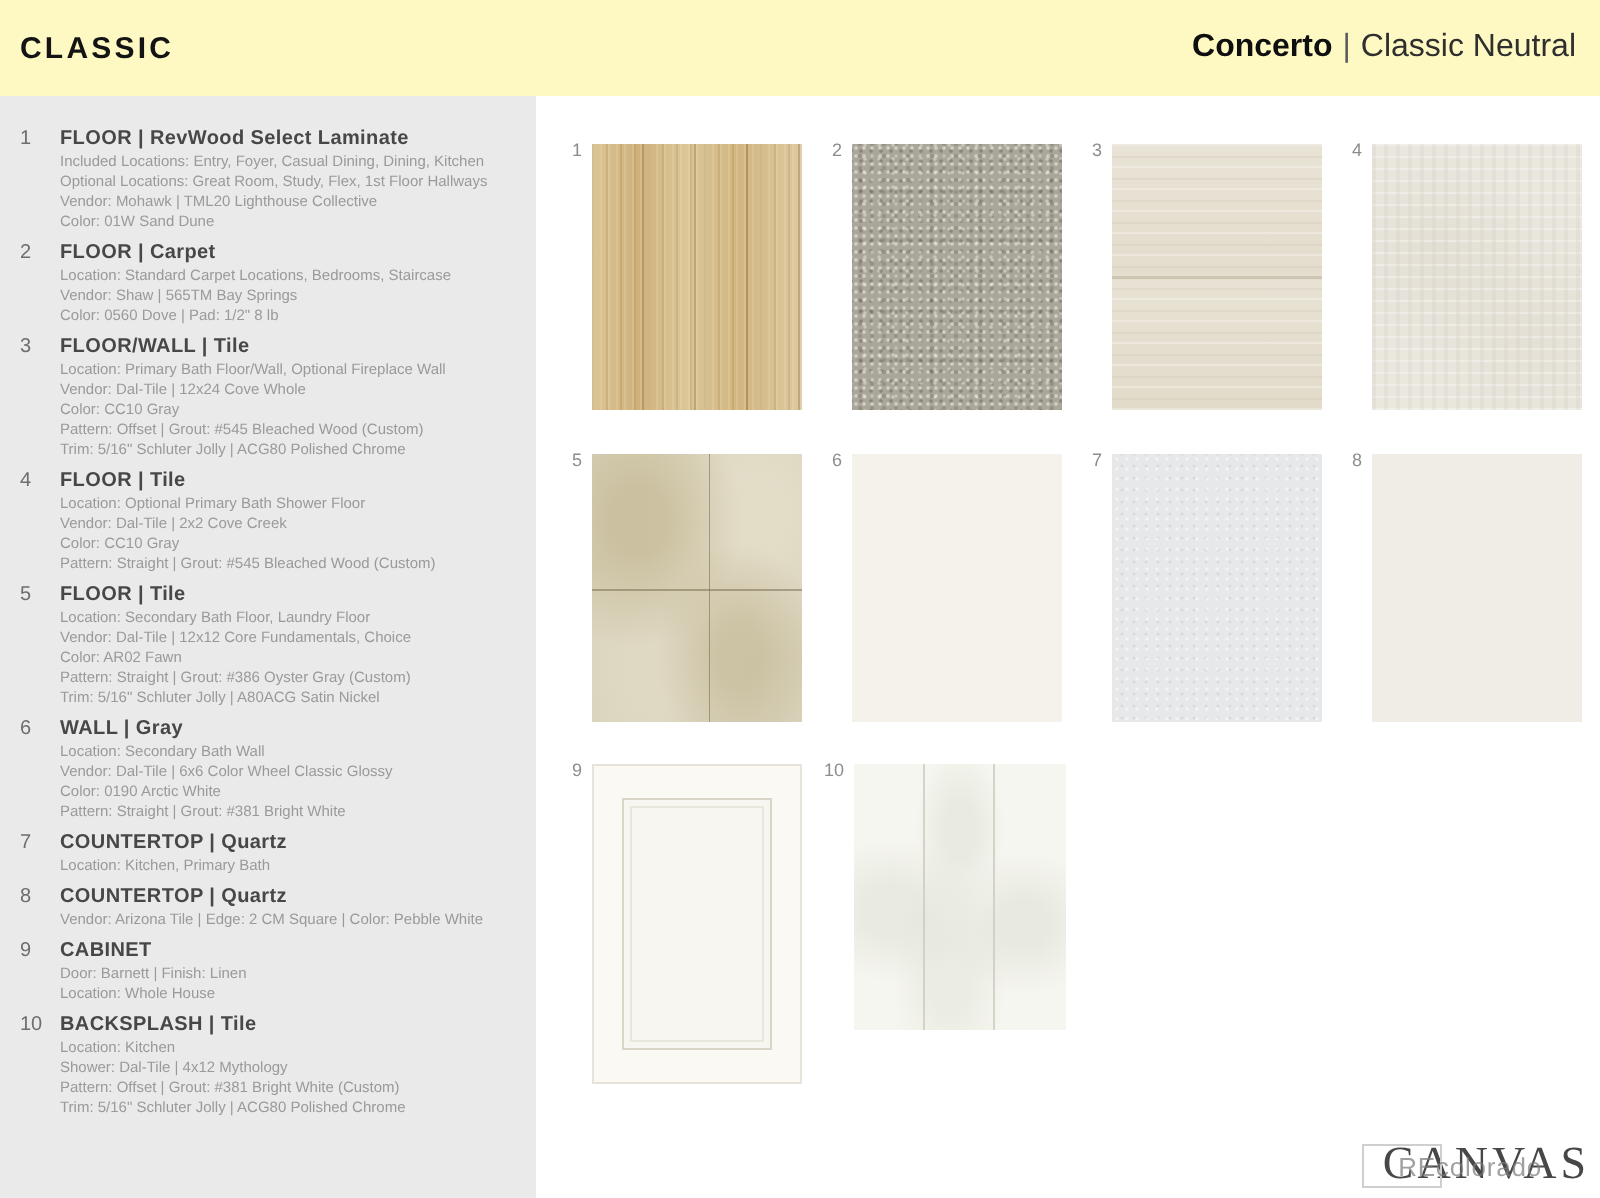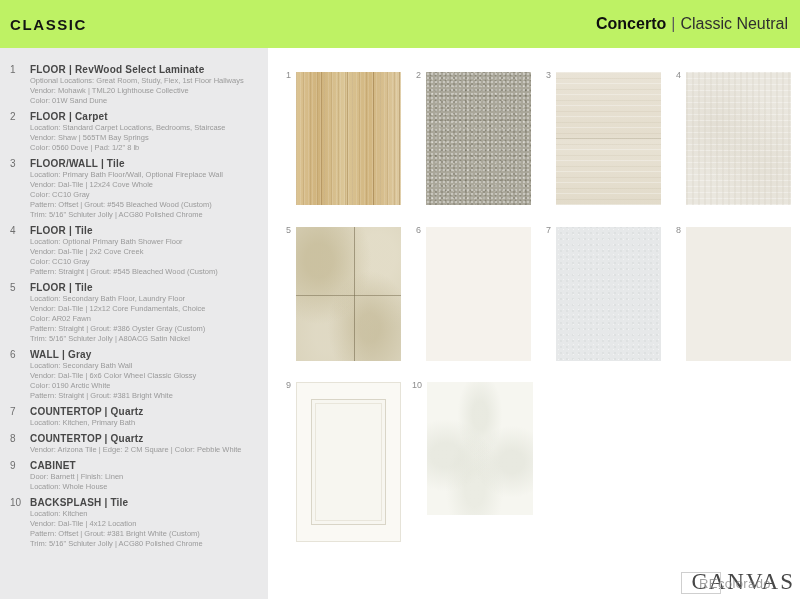--- a/index.html
+++ b/index.html
@@ -5,21 +5,21 @@
   html,body{margin:0;padding:0;}
   body{
     width:800px;height:599px;position:relative;overflow:hidden;
     background:#ffffff;
     font-family:"Liberation Sans", sans-serif;
     -webkit-font-smoothing:antialiased;
   }
   
   .hdr{
     position:absolute;top:0;left:0;width:800px;height:48px;
-    background:#bef264;box-sizing:border-box;
+    background:#fef9c3;box-sizing:border-box;
     display:flex;align-items:center;justify-content:space-between;
     padding:0 12px 0 10px;
   }
   .brand{font-size:15px;font-weight:bold;letter-spacing:1.6px;color:#141414;}
   .scheme{font-size:16px;color:#2f2f2f;white-space:nowrap;}
   .scheme .b{font-weight:bold;color:#0f0f0f;}
   .scheme .sep{color:#5c5c5c;margin:0 5px;font-weight:normal;}
   
   .sb{
     position:absolute;left:0;top:48px;width:268px;height:551px;
@@ -124,20 +124,21 @@
   <div class="scheme">
     <span class="b">Concerto</span><span class="sep">|</span><span>Classic Neutral</span>
   </div>
 </div>
 
 <div class="sb">
   <div class="item">
     <span class="inum">1</span>
     <div class="ibody">
       <div class="ititle">FLOOR | RevWood Select Laminate</div>
+      <div class="iline">Included Locations: Entry, Foyer, Casual Dining, Dining, Kitchen</div>
       <div class="iline">Optional Locations: Great Room, Study, Flex, 1st Floor Hallways</div>
       <div class="iline">Vendor: Mohawk | TML20 Lighthouse Collective</div>
       <div class="iline">Color: 01W Sand Dune</div>
     </div>
   </div>
   <div class="item">
     <span class="inum">2</span>
     <div class="ibody">
       <div class="ititle">FLOOR | Carpet</div>
       <div class="iline">Location: Standard Carpet Locations, Bedrooms, Staircase</div>
@@ -207,21 +208,21 @@
       <div class="ititle">CABINET</div>
       <div class="iline">Door: Barnett | Finish: Linen</div>
       <div class="iline">Location: Whole House</div>
     </div>
   </div>
   <div class="item">
     <span class="inum">10</span>
     <div class="ibody">
       <div class="ititle">BACKSPLASH | Tile</div>
       <div class="iline">Location: Kitchen</div>
-      <div class="iline">Vendor: Dal-Tile | 4x12 Location</div>
+      <div class="iline">Shower: Dal-Tile | 4x12 Mythology</div>
       <div class="iline">Pattern: Offset | Grout: #381 Bright White (Custom)</div>
       <div class="iline">Trim: 5/16" Schluter Jolly | ACG80 Polished Chrome</div>
     </div>
   </div>
 </div>
 
 <div class="cell" style="left:296px;top:72px;width:105px;height:133px;">
   <span class="snum">1</span>
   <div class="sw sw1" style="background-color: rgb(214, 189, 138);"></div>
 </div>

